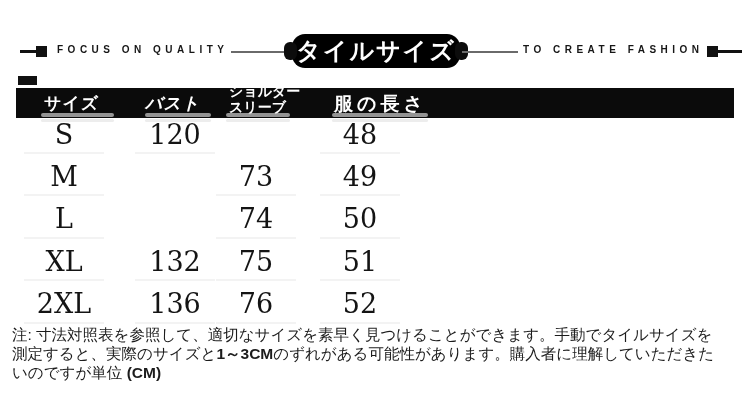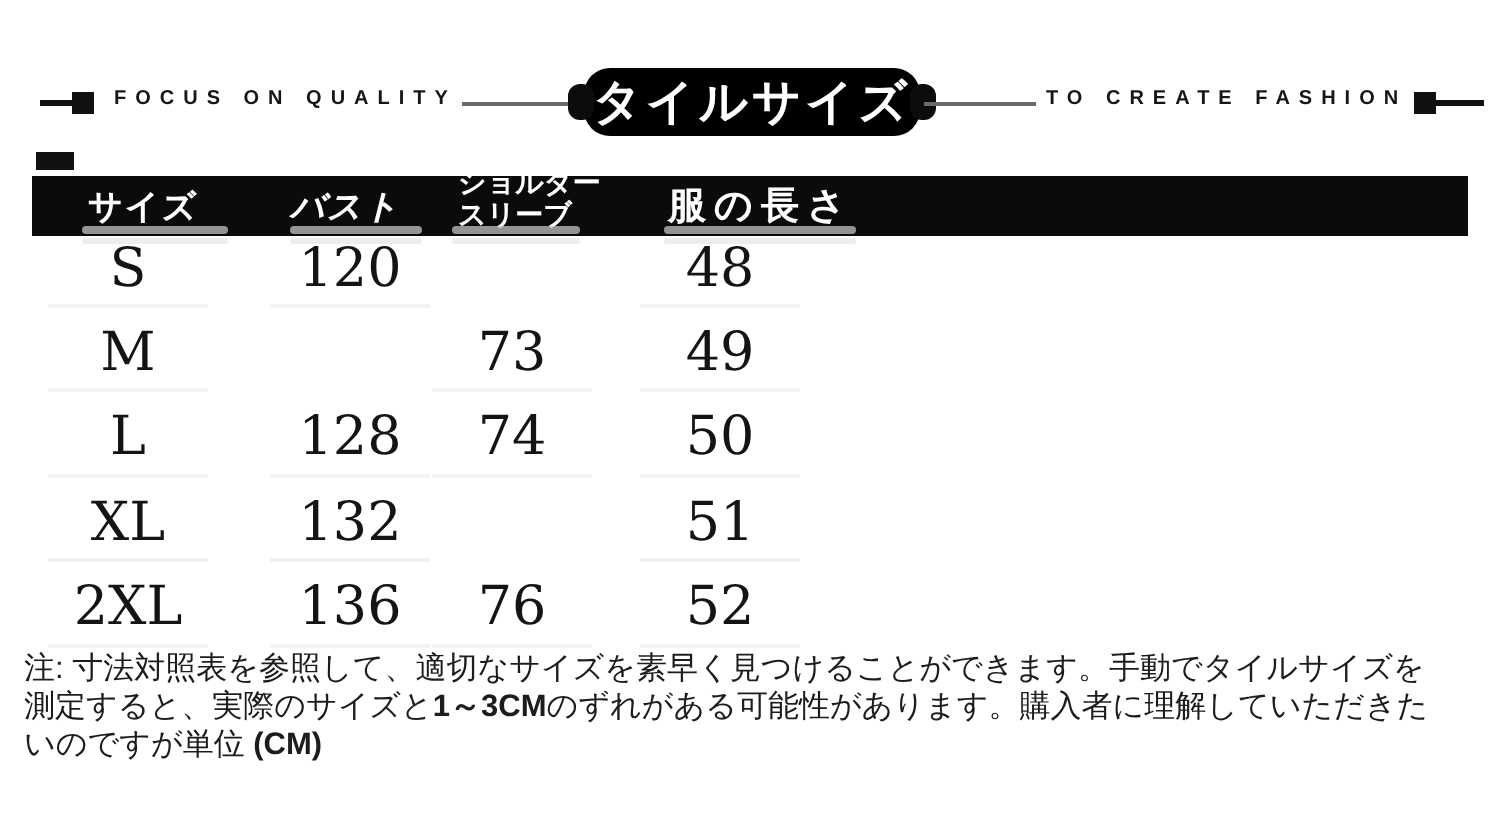--- a/index.html
+++ b/index.html
@@ -95,27 +95,27 @@
         <div class="cell c-bust">120</div>
         <div class="cell c-length">48</div>
       </div>
       <div class="trow">
         <div class="cell c-size">M</div>
         <div class="cell c-shoulder">73</div>
         <div class="cell c-length">49</div>
       </div>
       <div class="trow">
         <div class="cell c-size">L</div>
-        <div class="cell c-bust">128</div>
         <div class="cell c-shoulder">74</div>
         <div class="cell c-length">50</div>
       </div>
       <div class="trow">
         <div class="cell c-size">XL</div>
         <div class="cell c-bust">132</div>
+        <div class="cell c-shoulder">75</div>
         <div class="cell c-length">51</div>
       </div>
       <div class="trow">
         <div class="cell c-size">2XL</div>
         <div class="cell c-bust">136</div>
         <div class="cell c-shoulder">76</div>
         <div class="cell c-length">52</div>
       </div>
     </div>
 

